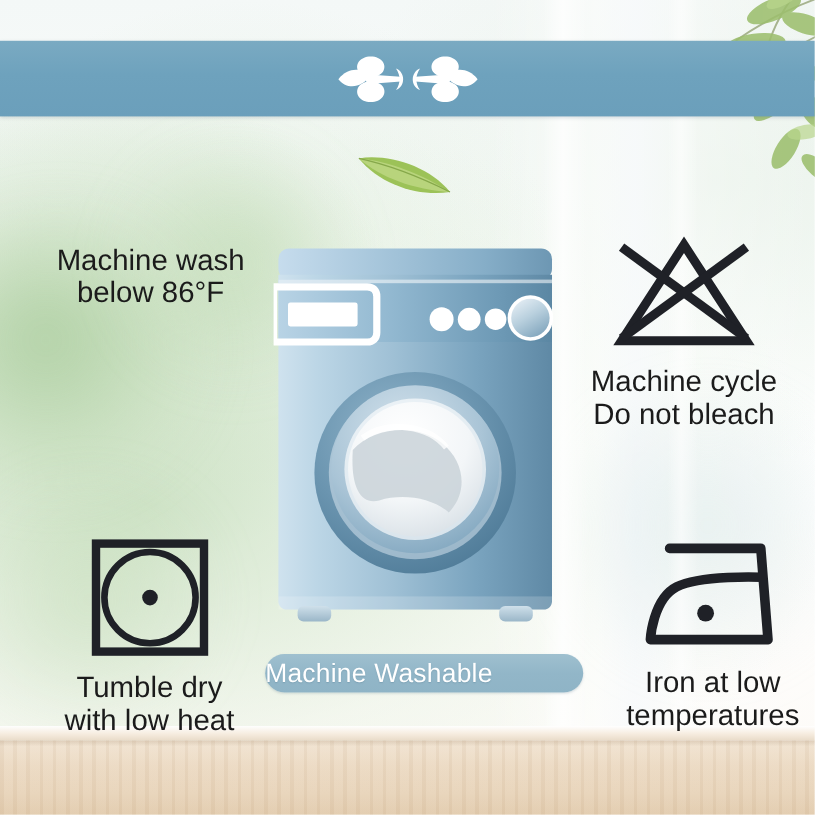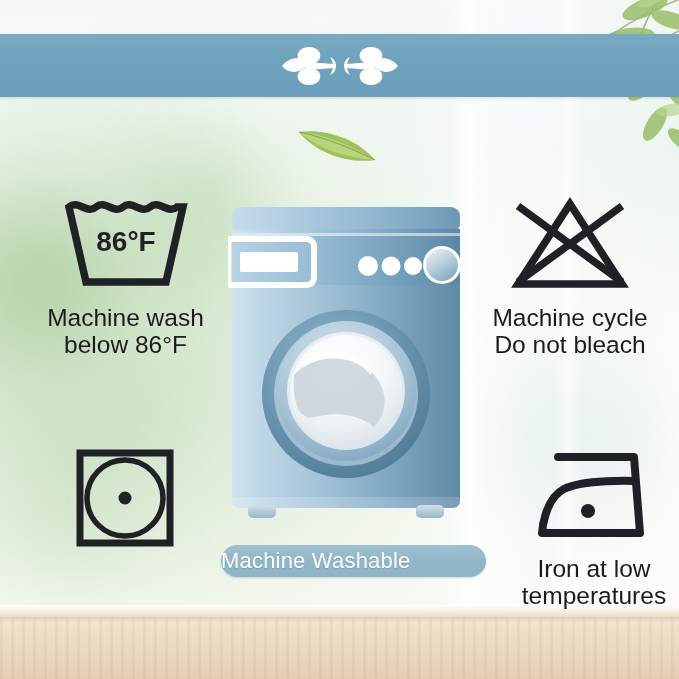--- a/index.html
+++ b/index.html
@@ -180,26 +180,20 @@
     </span>
   </div>
 
   <svg class="leaf-float" viewBox="0 0 92 52">
     <path d="M4 14 C28 10, 62 20, 80 42 C54 46, 22 36, 4 14 Z" fill="#9cc258"></path>
     <path d="M4 14 C30 16, 58 28, 80 42 C50 40, 22 30, 4 14 Z" fill="#b8d47c"></path>
     <path d="M4 14 C32 20, 60 32, 80 42" stroke="#86a84a" stroke-width="1.1" fill="none"></path>
   </svg>
 
   <div class="sym-cell" id="cell-wash">
-    <div class="sym-art">
-      <svg width="128" height="96" viewBox="0 0 128 96">
-        <path d="M7 11 C16 3, 25 19, 34 11 C43 3, 52 19, 61 11 C70 3, 79 19, 88 11 C97 3, 106 19, 115 11 L121 11 L104 86 L24 86 L7 11 Z" fill="none" stroke="#1f2127" stroke-width="7.5" stroke-linejoin="miter" stroke-linecap="square"></path>
-        <text x="64" y="55" text-anchor="middle" fill="#1f2127" font-family="Liberation Sans, sans-serif" font-size="28" font-weight="bold">86°F</text>
-      </svg>
-    </div>
     <div class="sym-label">Machine wash
 below 86°F</div>
   </div>
 
   <div class="sym-cell" id="cell-bleach">
     <div class="sym-art">
       <svg width="128" height="96" viewBox="0 0 128 96">
         <path d="M64 8 L116 88 L12 88 Z" fill="none" stroke="#1f2127" stroke-width="7.5" stroke-linejoin="miter"></path>
         <path d="M12 10 L116 86" stroke="#1f2127" stroke-width="7.5" stroke-linecap="butt"></path>
         <path d="M116 10 L12 86" stroke="#1f2127" stroke-width="7.5" stroke-linecap="butt"></path>
@@ -210,20 +204,22 @@
   </div>
 
   <div class="sym-cell" id="cell-dry">
     <div class="sym-art">
       <svg width="110" height="100" viewBox="0 0 110 100">
         <rect x="10" y="6" width="90" height="90" fill="none" stroke="#1f2127" stroke-width="7"></rect>
         <circle cx="55" cy="51" r="38" fill="none" stroke="#1f2127" stroke-width="5.5"></circle>
         <circle cx="55" cy="51" r="6.5" fill="#1f2127"></circle>
       </svg>
     </div>
+    <div class="sym-label">Tumble dry
+with low heat</div>
   </div>
 
   <div class="sym-cell" id="cell-iron">
     <div class="sym-art">
       <svg width="128" height="96" viewBox="0 0 128 96">
         <path d="M28 10 L104 10 L110 86 L12 86 C12 86, 14 52, 34 42 C54 32, 104 34, 104 34" fill="none" stroke="#1f2127" stroke-width="8" stroke-linejoin="round" stroke-linecap="round"></path>
         <circle cx="58" cy="64" r="7" fill="#1f2127"></circle>
       </svg>
     </div>
     <div class="sym-label">Iron at low

